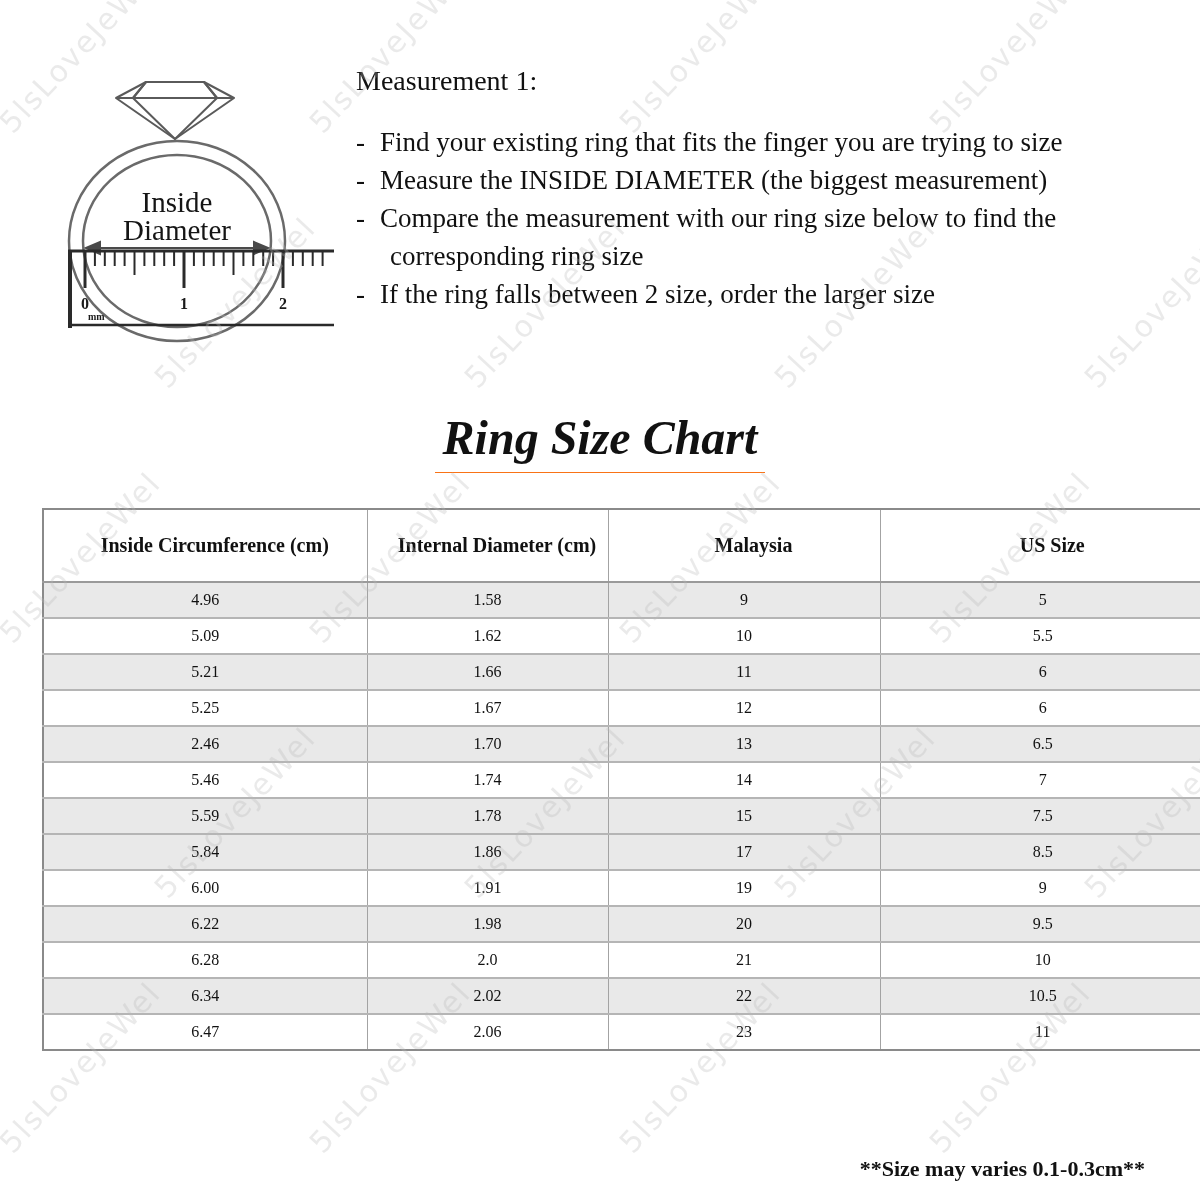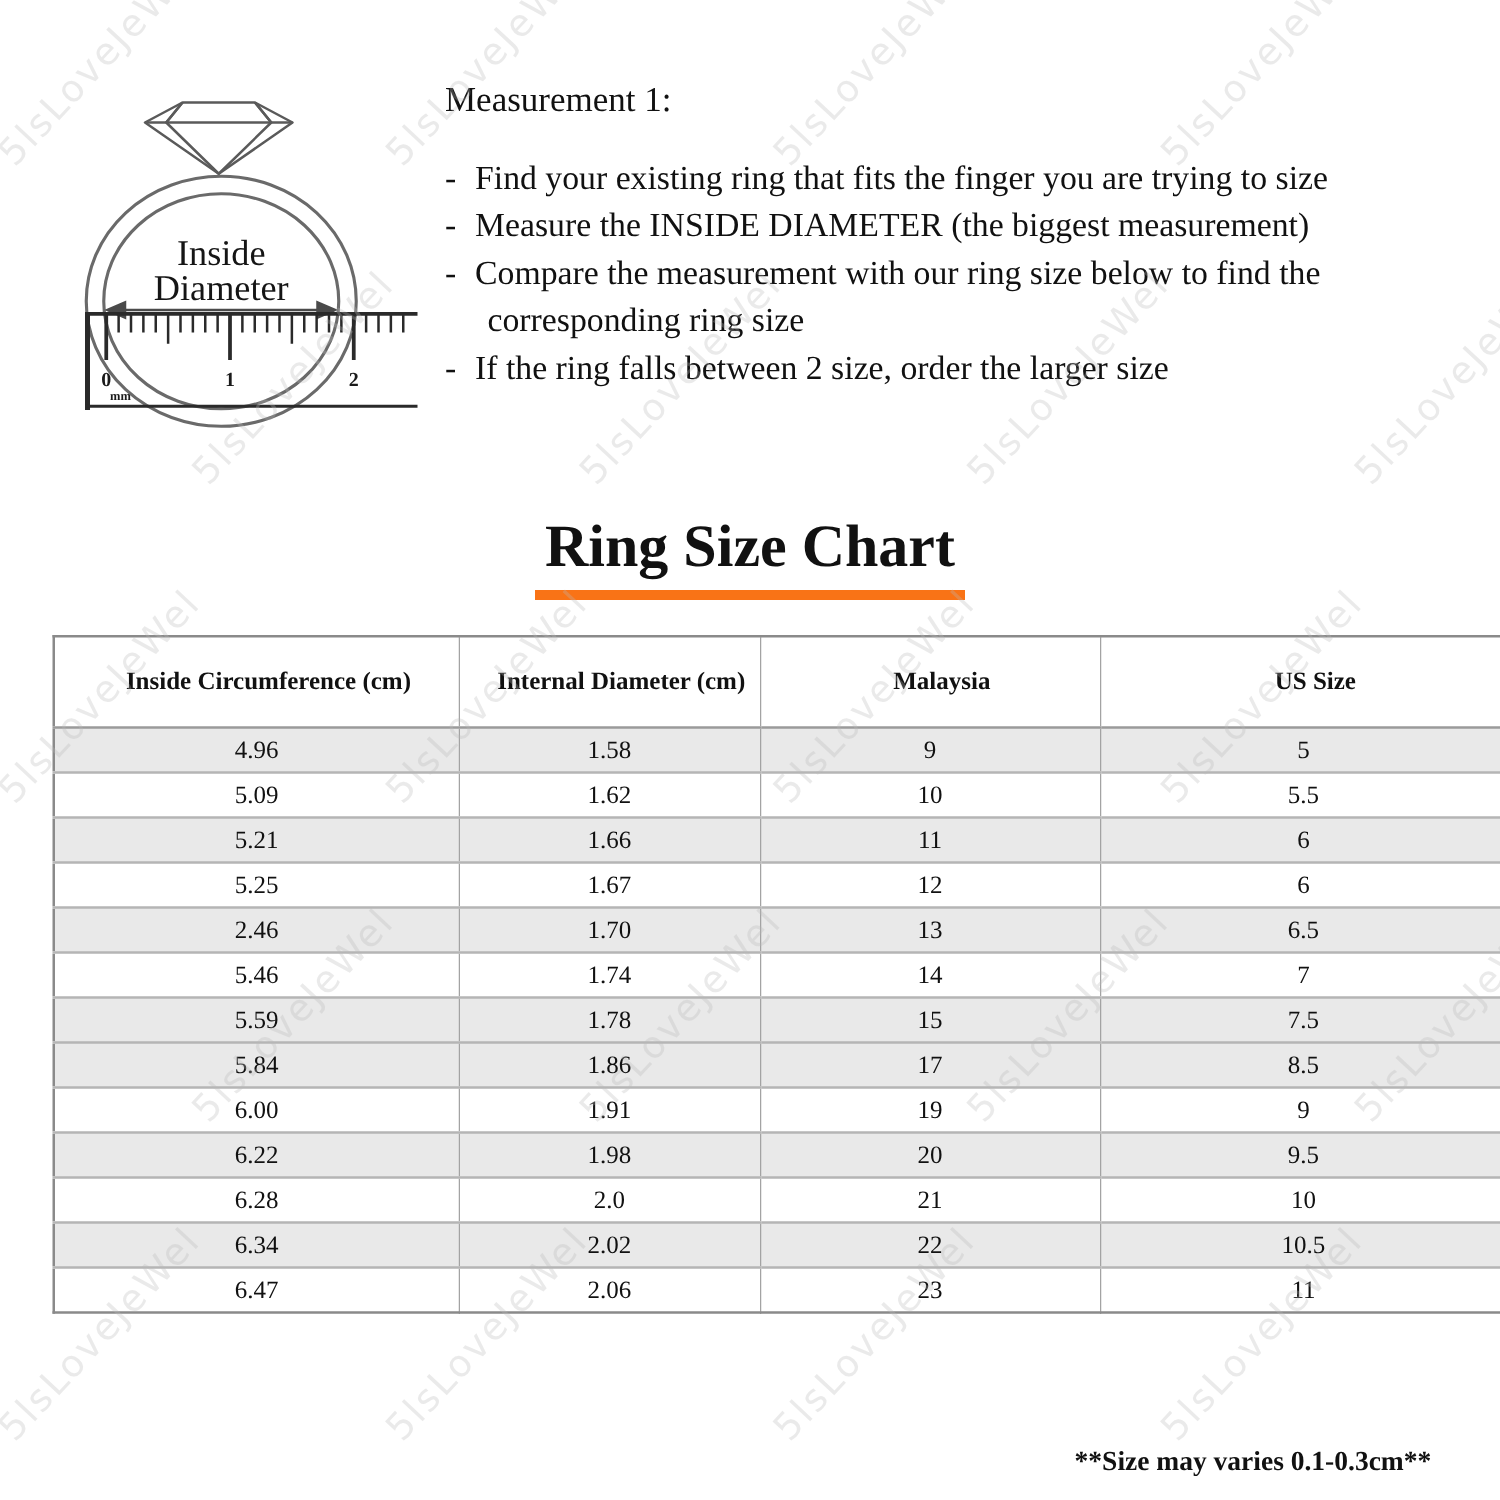--- a/index.html
+++ b/index.html
@@ -30,36 +30,36 @@
   .instr-item { display: flex; align-items: flex-start; }
   .dash { flex: none; width: 24px; }
   .itxt { flex: 1; }
   .cont { padding-left: 10px; }
 
   
   .chart-title {
     position: absolute; top: 410px; left: 0; right: 0; z-index: 1;
     margin: 0; text-align: center; font-size: 48px; font-weight: bold;
   }
-  .chart-title .underlined { display: inline-block; border-bottom: 8px solid #f97316; padding: 0 8px 7px 8px; }
+  .chart-title .underlined { display: inline-block; border-bottom: 1px solid #f97316; padding: 0 8px 7px 8px; font-style: italic; }
 
   
   .table-wrap { position: absolute; left: 42px; top: 508px; width: 1116px; z-index: 1; }
   table.ring-table {
     width: 100%; border-collapse: collapse; table-layout: fixed;
     border: 2px solid #8a8a8a;
     font-family: "Liberation Serif", serif;
   }
   .ring-table th {
     height: 73px; font-size: 20px; font-weight: bold; text-align: center;
     vertical-align: middle; background: #ffffff;
     border: 1px solid #a3a3a3; border-bottom: 2px solid #9a9a9a; padding-left: 20px;
   }
   .ring-table td {
-    height: 36px; font-size: 20px; text-align: center; vertical-align: middle;
+    height: 36px; font-size: 16px; text-align: center; vertical-align: middle;
     border-left: 1px solid #a3a3a3; border-right: 1px solid #a3a3a3;
     border-top: 2px solid #b5b5b5;
   }
   .ring-table tr.shade td { background: #e9e9e9; }
   .col-1 { width: 324px; } .col-2 { width: 241px; } .col-3 { width: 272px; } .col-4 { width: 326px; }
 
   
   .footnote {
     position: absolute; top: 1124px; right: 55px; z-index: 1;
     font-size: 22px; font-weight: bold; margin-top: 32px;

